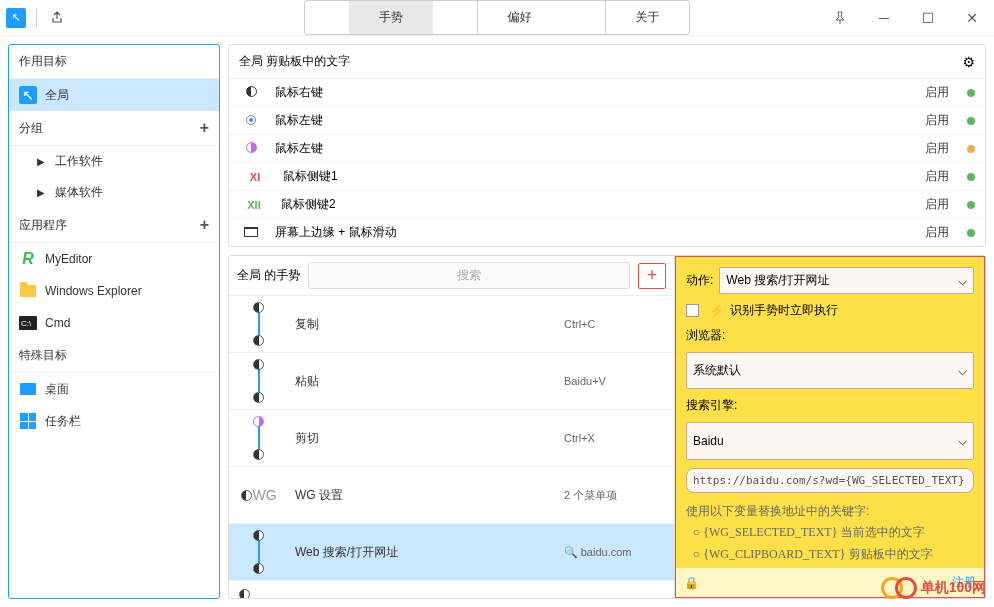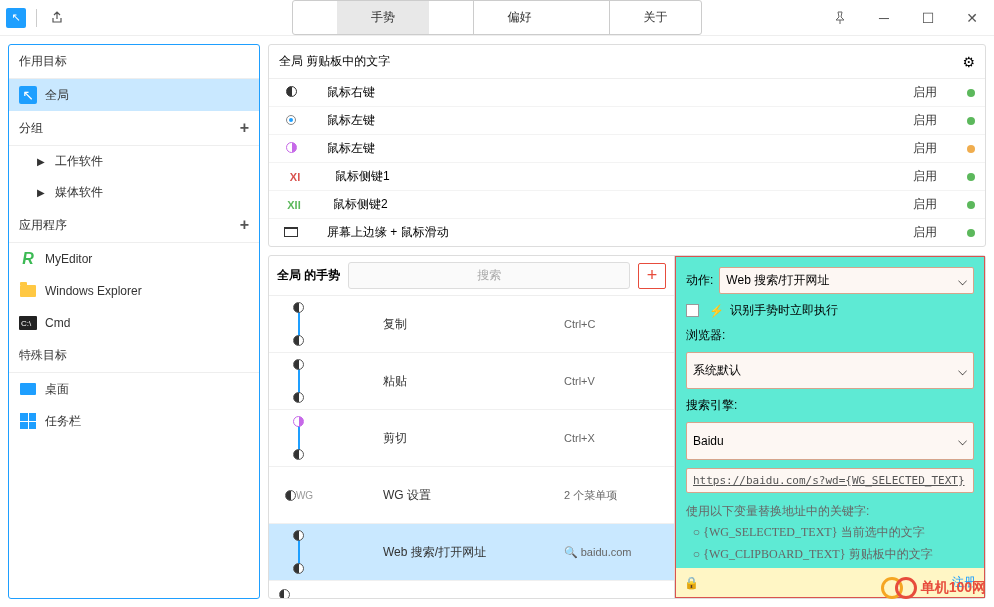--- a/index.html
+++ b/index.html
@@ -3,87 +3,87 @@
 <meta charset="utf-8">
 <style>
 * { margin:0; padding:0; box-sizing:border-box; font-family:"Microsoft YaHei","Segoe UI",sans-serif; font-size:12px; }
 body { background:#fff; width:994px; height:607px; overflow:hidden; position:relative; }
 .titlebar { height:36px; display:flex; align-items:center; border-bottom:1px solid #eee; }
 .titlebar-left { display:flex; align-items:center; padding-left:6px; gap:6px; }
 .app-icon { width:20px; height:20px; background:#1e9fff; display:flex; align-items:center; justify-content:center; color:#fff; font-size:11px; border-radius:2px;}
 .tb-sep { height:18px; width:1px; background:#ccc; margin:0 4px; }
 .share-icon { width:20px; height:20px; display:flex; align-items:center; justify-content:center; color:#555; cursor:pointer;}
 .tab-switch { position:absolute; left:50%; transform:translateX(-50%); display:flex; border:1px solid #ccc; border-radius:3px; overflow:hidden; }
-.tab-switch div { width:92px; text-align:center; padding:8px 0; cursor:pointer; color:#333;margin-left:44px; }
+.tab-switch div { width:84px; text-align:center; padding:8px 0; cursor:pointer; color:#333;margin-left:44px; }
 .tab-switch div + div { border-left:1px solid #ccc; }
 .tab-switch .active { background:#e8e8e8; }
 .win-ctrls { margin-left:auto; display:flex; align-items:center; }
 .win-ctrls span { width:44px; height:36px; display:flex; align-items:center; justify-content:center; cursor:pointer; color:#555; font-size:14px;}
 .pin { width:30px; text-align:center; color:#666; cursor:pointer; padding:0 10px;}
 
 .content { display:flex; height:calc(100% - 36px); padding:8px; gap:8px; }
-.sidebar { width:252px; border:1.5px solid #1e9fff; border-radius:3px; display:flex; flex-direction:column; overflow:hidden; }
+.sidebar { width:212px; border:1.5px solid #1e9fff; border-radius:3px; display:flex; flex-direction:column; overflow:hidden; }
 .sb-hdr { padding:8px 10px; font-weight:500; color:#333; border-bottom:1px solid #eee; display:flex; align-items:center; justify-content:space-between;}
 .sb-item { padding:7px 10px; display:flex; align-items:center; gap:8px; cursor:pointer; color:#333; }
 .sb-item.selected { background:#c9e8ff; }
 .sb-sub { padding-left:28px; }
 .sb-arrow { font-size:10px; color:#333; width:10px; }
 .sb-icon { width:18px; height:18px; display:flex; align-items:center; justify-content:center; font-size:14px;}
 .add-btn { font-size:16px; font-weight:bold; cursor:pointer; color:#555; }
 .icon-square { width:16px; height:12px; background:#1e9fff; border-radius:1px;}
 .icon-folder { width:16px; height:12px; background:#ffc843; border-radius:1px; position:relative;}
 .icon-folder::before{content:"";position:absolute;top:-3px;left:0;width:7px;height:3px;background:#ffc843;border-radius:1px 1px 0 0;}
 .icon-cmd { width:18px; height:14px; background:#222; color:#fff; font-size:8px; display:flex; align-items:center; padding-left:2px; border-radius:1px;}
 .icon-win { width:16px; height:16px; display:grid; grid-template:1fr 1fr/1fr 1fr; gap:1px;}
 .icon-win div{background:#1e9fff;}
 .icon-r { color:#3cba54; font-weight:bold; font-size:16px; font-style:italic;}
 
 .main { flex:1; display:flex; flex-direction:column; gap:8px; min-width:0;}
 .trigger-panel { border:1px solid #ddd; border-radius:3px; }
 .tp-hdr { padding:8px 10px; font-weight:500; display:flex; justify-content:space-between; align-items:center; border-bottom:1px solid #eee;}
 .gear { font-size:14px; cursor:pointer;}
-.trigger-row { display:flex; align-items:center; padding:5px 10px; gap:24px; border-bottom:1px solid #f3f3f3;}
+.trigger-row { display:flex; align-items:center; padding:5px 10px; gap:12px; border-bottom:1px solid #f3f3f3;}
 .trigger-row:last-child{border-bottom:none;}
 .tr-icon { width:24px; text-align:center; font-size:11px;}
 .tr-label { flex:1; }
 .tr-status { color:#333; margin-right:6px;}
 .dot { width:8px; height:8px; border-radius:50%; }
 .dot.green{background:#5cb85c;}
 .dot.orange{background:#f0ad4e;}
 .radio { width:10px; height:10px; border:1px solid #888; border-radius:50%; display:inline-block; position:relative; margin:0 6px;}
 .radio.checked::after{content:"";position:absolute;inset:2px;background:#1e9fff;border-radius:50%;}
 .half-circle{width:11px;height:11px;border-radius:50%;background:linear-gradient(90deg,#333 50%,#fff 50%);border:1px solid #333;display:inline-block;margin:0 6px;}
 .half-circle.v{background:linear-gradient(90deg,#fff 50%,#c669e8 50%);border-color:#c669e8;}
 .screen-icon{width:14px;height:10px;border:1px solid #333;display:inline-block;margin:0 5px;position:relative;}
 .screen-icon::after{content:"";position:absolute;top:-1px;left:-1px;right:-1px;height:2px;background:#333;}
 .xi{color:#d9534f;font-weight:bold;margin:0 4px;font-size:11px;}
 .xii{color:#5cb85c;font-weight:bold;margin:0 3px;font-size:11px;}
 
 .gesture-panel { flex:1; border:1px solid #ddd; border-radius:3px; display:flex; min-height:0;}
 .gp-left { flex:1; display:flex; flex-direction:column; border-right:1px solid #ddd; min-width:0;}
 .gp-hdr { display:flex; align-items:center; padding:6px 8px; gap:8px; border-bottom:1px solid #eee;}
-.gp-title{font-weight:700;white-space:nowrap;}
+.gp-title{font-weight:400;white-space:nowrap;}
 .gp-search { flex:1; border:1px solid #ddd; border-radius:3px; padding:4px 8px; text-align:center; color:#aaa; background:#fafafa;}
 .gp-add { width:28px; height:26px; border:1.5px solid #e74c3c; color:#e74c3c; display:flex; align-items:center; justify-content:center; font-size:18px; font-weight:300; cursor:pointer; border-radius:2px;}
 .g-rows { overflow-y:auto; flex:1;}
 .g-row { display:flex; align-items:center; padding:10px; gap:16px; border-bottom:1px solid #f0f0f0; cursor:pointer;}
 .g-row.selected { background:#c9e8ff; }
 .g-shape { width:40px; height:36px; display:flex; align-items:center; justify-content:center; position:relative;}
 .g-shape svg{overflow:visible;}
 .g-btn-ind { position:absolute; width:11px; height:11px; border-radius:50%; border:1px solid #555; background:linear-gradient(90deg,#333 50%,#fff 50%);}
-.g-label { flex:1; color:#333;margin-left:48px;}
+.g-label { flex:1; color:#333;}
 .g-shortcut { width:100px; color:#666; font-size:11px;}
-.wg-txt{color:#999;font-size:10px;}
-
-.gp-right { width:310px; background:#5eead4; border:1.5px solid #d9534f; display:flex; flex-direction:column; padding:10px; gap:8px; position:relative;}
+.wg-txt{color:#999;font-size:14px;}
+
+.gp-right { width:310px; background:#fde047; border:1.5px solid #d9534f; display:flex; flex-direction:column; padding:10px; gap:8px; position:relative;}
 .form-row { display:flex; align-items:center; gap:6px;}
 .form-row label { font-weight:500; white-space:nowrap;}
 .select { flex:1; border:1px solid #d5a58c; background:#fdf7f3; padding:4px 6px; display:flex; justify-content:space-between; align-items:center; cursor:pointer; border-radius:2px;}
 .chk { width:13px; height:13px; border:1px solid #999; display:inline-block; vertical-align:middle; margin-right:4px; background:#fff;}
-.url-box { border:1px solid #d5a58c; background:#fdf7f3; padding:5px 6px; color:#555; font-family:Consolas,monospace; font-size:11px; border-radius:2px;text-decoration:underline;}
+.url-box { border:1px solid #d5a58c; background:#fdf7f3; padding:5px 6px; color:#555; font-family:Consolas,monospace; font-size:11px; border-radius:8px;}
 .hint { color:#666; font-size:11px; line-height:1.8;}
 .hint .var { font-family:Liberation Serif, serif; }
 .reg-bar { position:absolute; bottom:0; left:0; right:0; background:#fff6c5; padding:6px 8px; display:flex; align-items:center; gap:6px; font-size:11px;}
 .reg-bar .lock{color:#b8860b;}
 .reg-bar .link{margin-left:auto;color:#1e9fff;cursor:pointer;}
 .lightning{font-size:12px;}
 
 .watermark { position:absolute; right:8px; bottom:8px; display:flex; align-items:center; gap:2px; pointer-events:none;}
 .wm-circle { width:22px; height:22px; border:3px solid #f5a623; border-radius:50%; }
 .wm-circle.r { border-color:#e74c3c;}
@@ -243,21 +243,21 @@
           </div>
           <div class="g-row">
             <div class="g-shape">
                 <svg width="20" height="30">
                   <line x1="10" y1="2" x2="10" y2="28" stroke="#1e9fff" stroke-width="2"></line>
                 </svg>
                 <span class="g-btn-ind" style="bottom:-4px;left:14px;"></span>
                 <span class="g-btn-ind" style="top:-4px;left:14px;"></span>
               </div>
             <span class="g-label">粘贴</span>
-              <span class="g-shortcut">Ctrl+V</span>
+              <span class="g-shortcut">Baidu+V</span>
           </div>
           <div class="g-row">
             <div class="g-shape">
                 <svg width="20" height="30">
                   <line x1="10" y1="2" x2="10" y2="28" stroke="#1e9fff" stroke-width="2"></line>
                 </svg>
                 <span class="g-btn-ind" style="top:-4px;left:14px;background:linear-gradient(90deg,#fff 50%,#c669e8 50%);border-color:#c669e8;"></span>
                 <span class="g-btn-ind" style="bottom:-4px;left:14px;"></span>
               </div>
             <span class="g-label">剪切</span>

